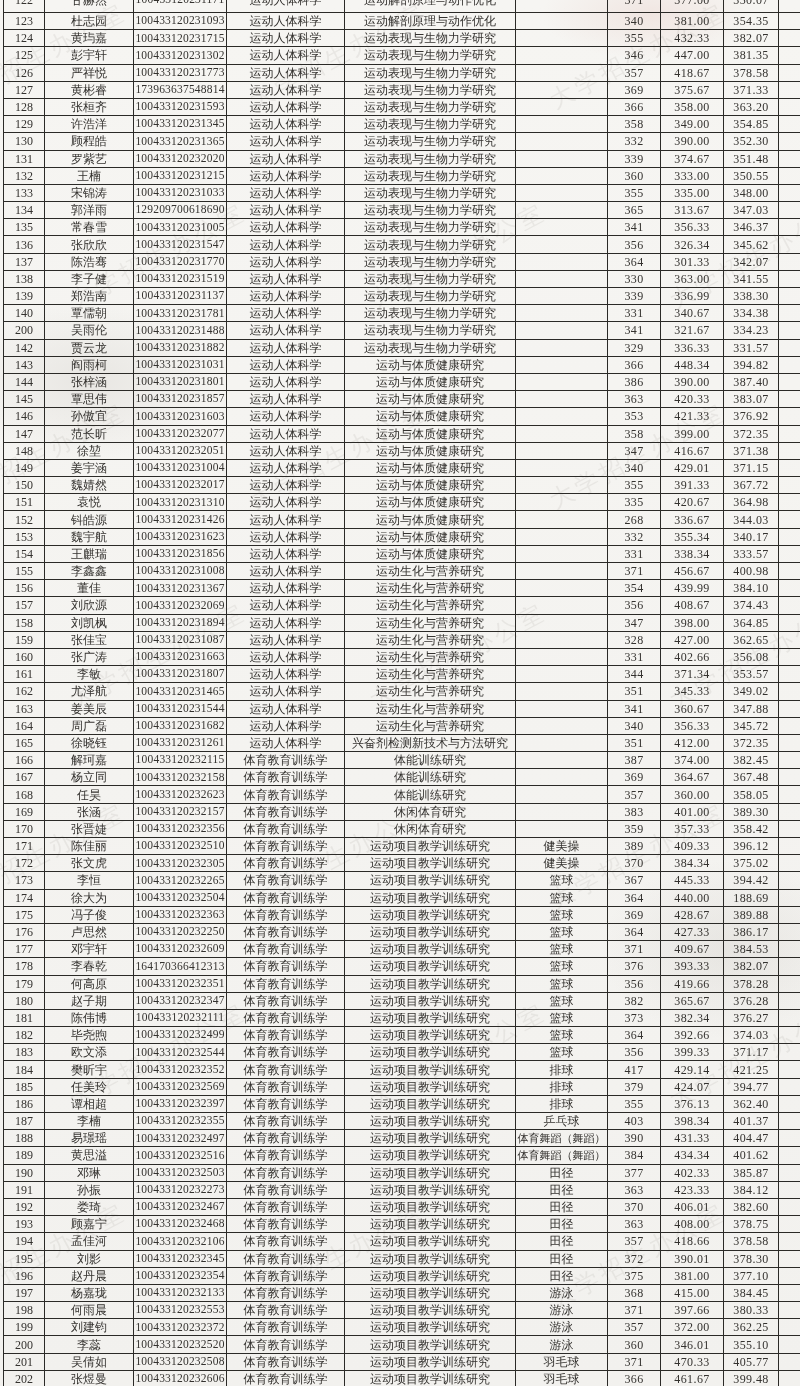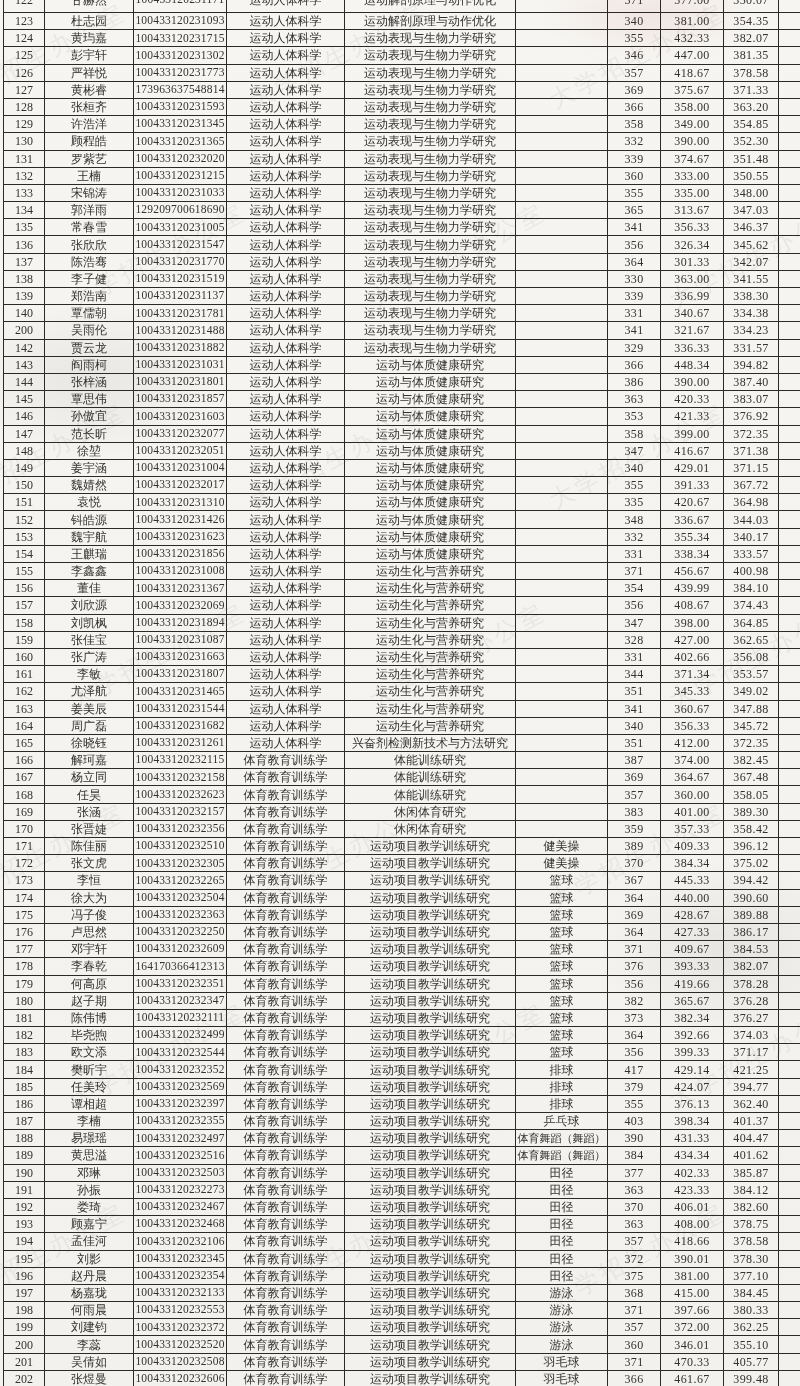--- a/index.html
+++ b/index.html
@@ -1056,21 +1056,21 @@
         <td class="col-major">
           <div class="c">运动人体科学</div>
         </td>
         <td class="col-direction">
           <div class="c">运动与体质健康研究</div>
         </td>
         <td class="col-spec">
           <div class="c"></div>
         </td>
         <td class="col-s1">
-          <div class="c">348</div>
+          <div class="c">268</div>
         </td>
         <td class="col-s2">
           <div class="c">336.67</div>
         </td>
         <td class="col-s3">
           <div class="c">344.03</div>
         </td>
         <td class="col-pad">
           <div class="c"></div>
         </td>
@@ -1766,21 +1766,21 @@
         <td class="col-spec">
           <div class="c">篮球</div>
         </td>
         <td class="col-s1">
           <div class="c">364</div>
         </td>
         <td class="col-s2">
           <div class="c">440.00</div>
         </td>
         <td class="col-s3">
-          <div class="c">390.60</div>
+          <div class="c">188.69</div>
         </td>
         <td class="col-pad">
           <div class="c"></div>
         </td>
       </tr>
       <tr>
         <td class="col-num">
           <div class="c">175</div>
         </td>
         <td class="col-name">

